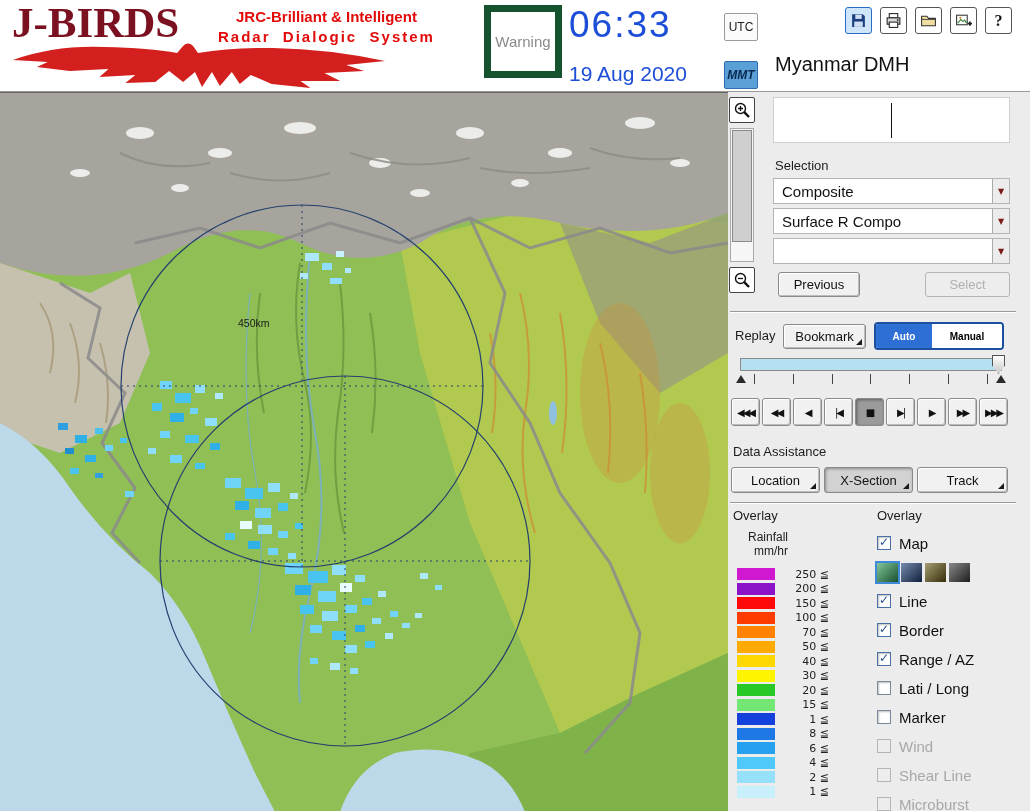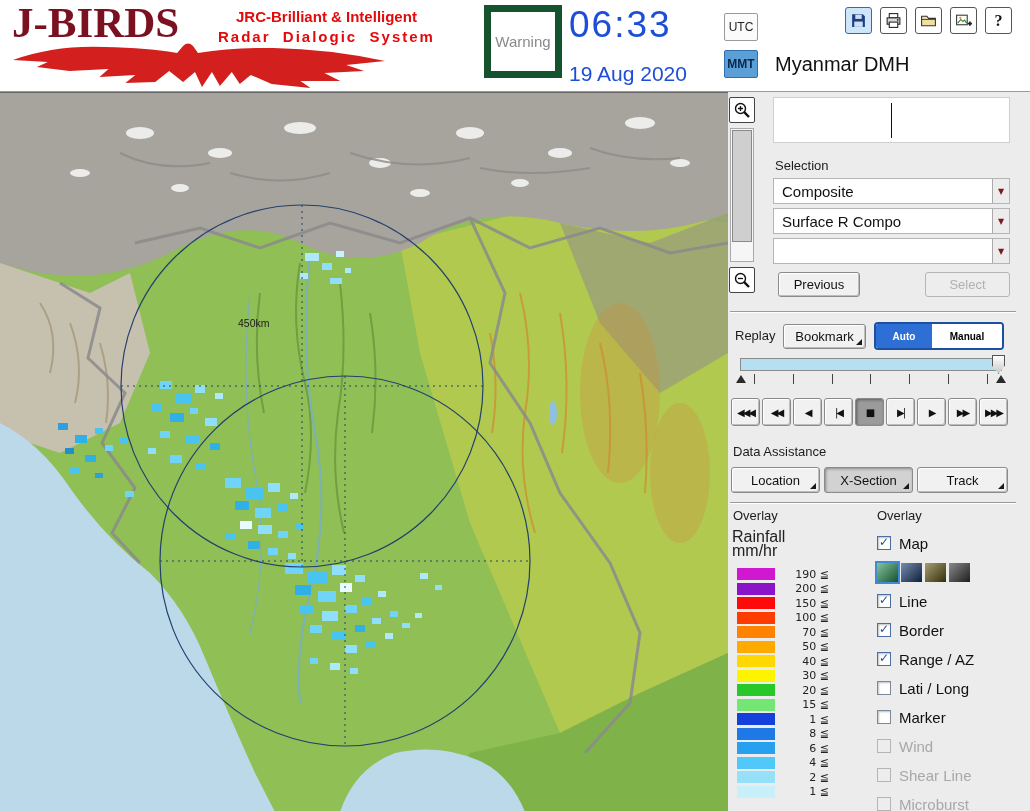--- a/index.html
+++ b/index.html
@@ -13,21 +13,21 @@
   .logo-sub .l1{display:block;font-size:15px;white-space:pre;text-align:center;}
   .logo-sub .l2{display:block;font-size:15px;margin-top:3px;letter-spacing:2px;white-space:pre;}
   .eagle{position:absolute;left:10px;top:40px;}
   .warning-box{position:absolute;left:484px;top:5px;width:78px;height:73px;background:#fff;border:7px solid #14532d;display:flex;align-items:center;justify-content:center;color:#8a8a8a;font-size:15px;}
   .clock{position:absolute;left:569px;top:5px;color:#1d4ed8;}
   .clock .time{font-size:37px;letter-spacing:2px;line-height:40px;}
   .clock .date{font-size:21px;margin-top:17px;}
   .tz{position:absolute;left:724px;top:13px;width:34px;}
   .tz-btn{display:block;width:34px;height:28px;font-size:12px;font-family:inherit;border:1px solid #9a9a9a;background:#fbfbfb;color:#222;border-radius:2px;cursor:pointer;}
   .tz-btn.selected{background:#5a9fd6;border-color:#2f6db0;color:#08274e;font-weight:bold;}
-  .tz-btn + .tz-btn{margin-top:9px;}
+  .tz-btn + .tz-btn{margin-top:20px;font-style:italic;}
   .iconbar{position:absolute;right:18px;top:7px;display:flex;gap:8px;}
   .icon-btn{width:27px;height:27px;background:#fff;border:1px solid #555;border-radius:3px;display:flex;align-items:center;justify-content:center;cursor:pointer;padding:0;}
   .icon-btn.active{background:#cfe6fa;border-color:#2a6bc4;}
   .icon-btn .q{font-size:16px;font-weight:bold;color:#111;font-family:"Liberation Serif",serif;}
   .org-name{position:absolute;left:775px;top:53px;font-size:20px;color:#111;}
 
   
   .map-area{position:absolute;left:0;top:92px;width:728px;height:719px;background:#8fbf55;border-top:1px solid #666;}
   .range-label{position:absolute;left:238px;top:224px;font-size:10.5px;color:#1a1a1a;}
 
@@ -79,21 +79,21 @@
 
   
   .lbl-da{position:absolute;left:5px;top:352px;}
   .da-row{position:absolute;left:3px;top:375px;width:277px;height:26px;display:flex;gap:4px;border-radius:13px;}
   .da-row .btn3d{height:26px;}
   .da-loc{width:89px;} .da-xs{width:89px;} .da-trk{width:91px;}
 
   
   .lbl-legend{position:absolute;left:5px;top:416px;}
   .lbl-overlay{position:absolute;left:149px;top:416px;}
-  .legend-unit{position:absolute;left:4px;top:438px;font-size:16px;color:#222;line-height:14px;}
+  .legend-unit{position:absolute;left:20px;top:438px;font-size:12px;color:#222;line-height:14px;text-align:right;}
   .legend-rows{position:absolute;left:9px;top:476px;}
   .lg-row{display:flex;align-items:center;height:12px;margin-bottom:2.5px;}
   .lg-chip{width:38px;height:12px;display:inline-block;}
   .lg-label{margin-left:6px;width:48px;text-align:right;font-size:11px;color:#222;font-family:"DejaVu Sans",sans-serif;}
 
   
   .ov-col{position:absolute;left:149px;top:441px;width:150px;}
   .ov-row{display:flex;align-items:center;gap:8px;height:20px;margin-bottom:9px;}
   .ov-label{font-size:15px;color:#101010;}
   .ov-row[data-disabled="true"] .ov-label{color:#a8a8a8;}
@@ -428,21 +428,21 @@
 
     <span class="sec-label lbl-legend">Overlay</span>
     <span class="sec-label lbl-overlay">Overlay</span>
     <div class="legend-unit">
       <div>Rainfall</div>
       <div>mm/hr</div>
     </div>
     <div class="legend-rows">
       <div class="lg-row">
           <span class="lg-chip" style="background: rgb(208, 24, 208);"></span>
-          <span class="lg-label">190 ≦</span>
+          <span class="lg-label">250 ≦</span>
         </div>
       <div class="lg-row">
           <span class="lg-chip" style="background: rgb(140, 20, 200);"></span>
           <span class="lg-label">200 ≦</span>
         </div>
       <div class="lg-row">
           <span class="lg-chip" style="background: rgb(255, 10, 10);"></span>
           <span class="lg-label">150 ≦</span>
         </div>
       <div class="lg-row">

